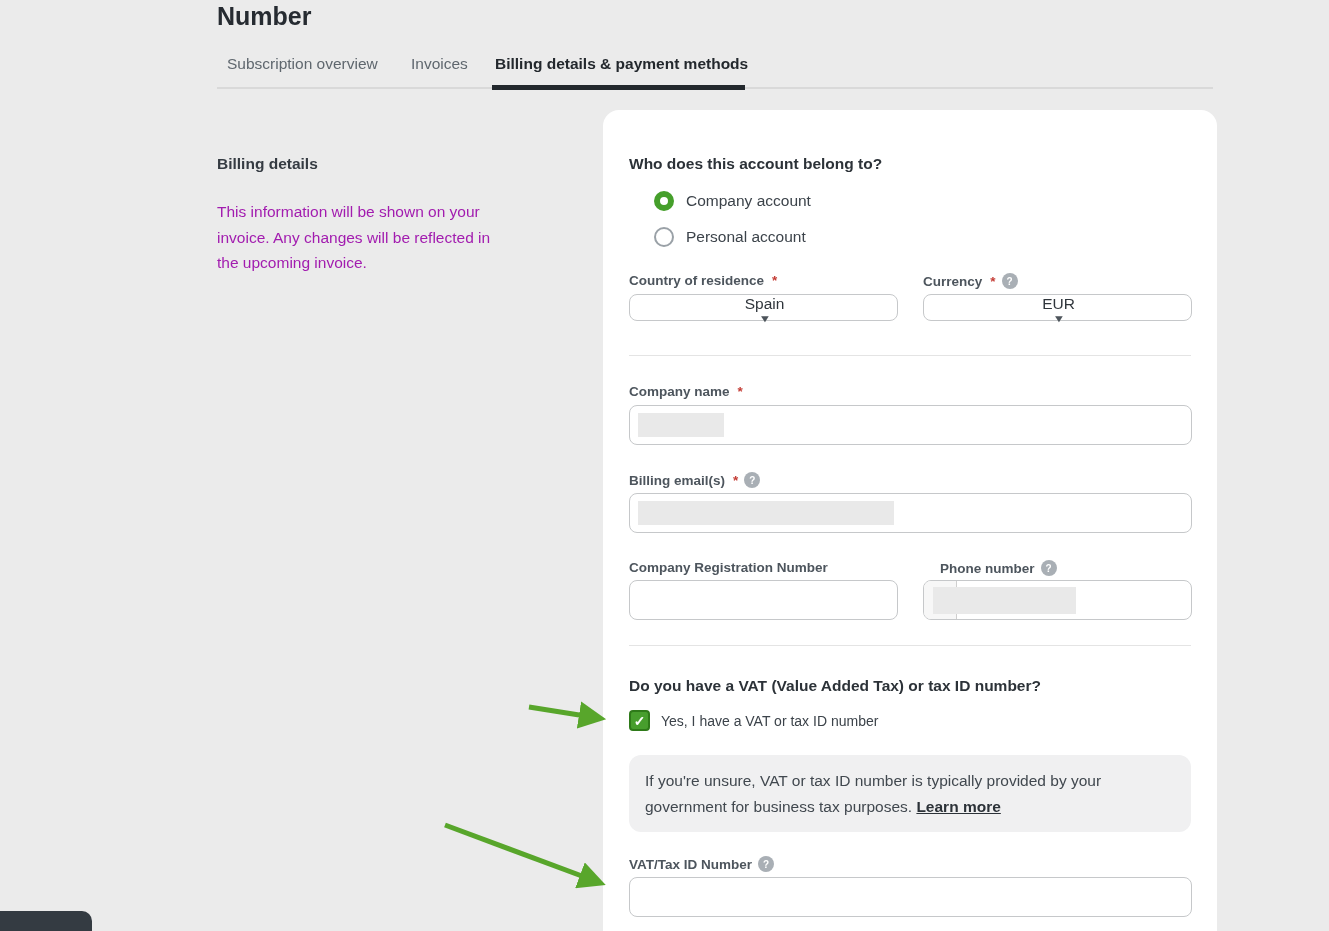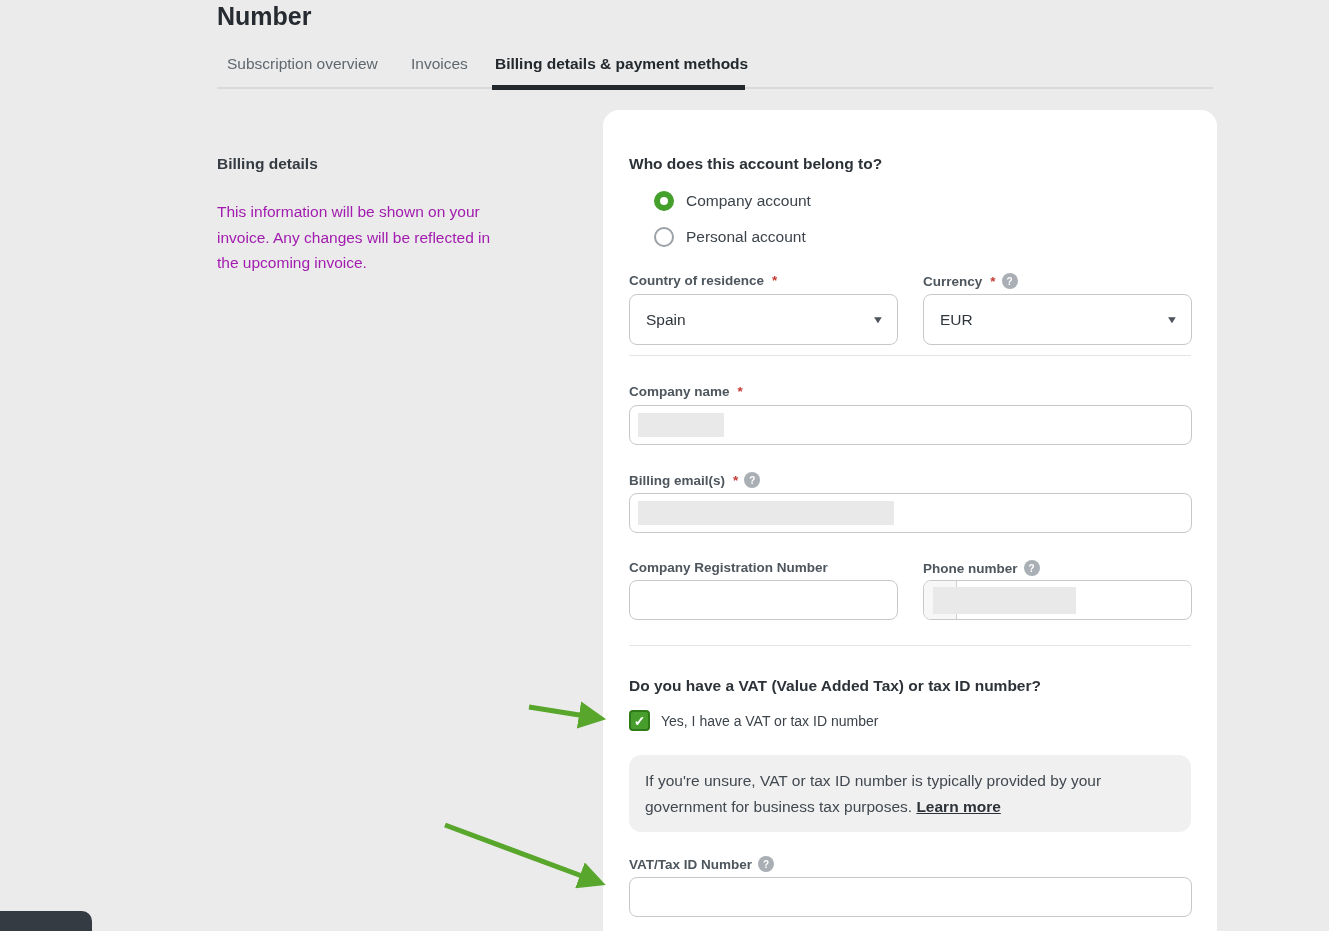--- a/index.html
+++ b/index.html
@@ -47,24 +47,24 @@
   .radio.off { border:2px solid #9aa1a7; }
   .radio-label { font-size:15.5px; color:#3c434a; }
   .field-label { font-size:13.5px; font-weight:700; color:#4d555d; display:flex; align-items:center; gap:6px; white-space:nowrap; }
   .req { color:#c43c35; font-weight:700; margin-left:2px; }
   .help-icon {
     width:16px; height:16px; border-radius:50%; background:#a9afb5; color:#fff;
     font-size:10px; font-weight:700; display:inline-flex; align-items:center; justify-content:center;
     cursor:pointer; flex:0 0 auto;
   }
   .select {
-    position:absolute; height:51px; width:269px; background:#fff;
+    position:absolute; height:27px; width:269px; background:#fff;
     border:1px solid #c6c8ca; border-radius:8px;
     display:flex; align-items:center; justify-content:space-between;
-    padding:0 14px 0 16px; cursor:pointer;
+    padding:0 14px 0 16px; cursor:pointer;flex-direction:column;
   }
   .select-value { font-size:15.5px; color:#2f353b; }
   .chevron { font-size:10px; color:#4d545b; transform:scaleX(1.3); }
   .tinput {
     position:absolute; height:40px; background:#fff;
     border:1px solid #c6c8ca; border-radius:8px;
   }
   .redact { position:absolute; background:#e9e9e9; }
   .divider { position:absolute; left:26px; width:562px; height:1px; background:#e4e4e4; }
   .checkbox {
@@ -150,21 +150,21 @@
       <span class="req">*</span>
     <span class="help-icon">?</span>
   </div>
   <div class="tinput" style="left:26px; top:383px; width:563px">
     <span class="redact" style="left:8px; top:7px; width:256px; height:24px"></span>
   </div>
 
   <div class="abs field-label" style="left:26px; top:450px">
     <span>Company Registration Number</span>
   </div>
-  <div class="abs field-label" style="left:320px; top:450px">
+  <div class="abs field-label" style="left:337px; top:450px">
     <span>Phone number</span>
     <span class="help-icon">?</span>
   </div>
   <div class="tinput" style="left:26px; top:470px; width:269px"></div>
   <div class="tinput" style="left:320px; top:470px; width:269px">
     <span class="phone-prefix"></span>
     <span class="redact" style="left:9px; top:6px; width:143px; height:27px"></span>
   </div>
 
   <div class="divider" style="top:535px"></div>

